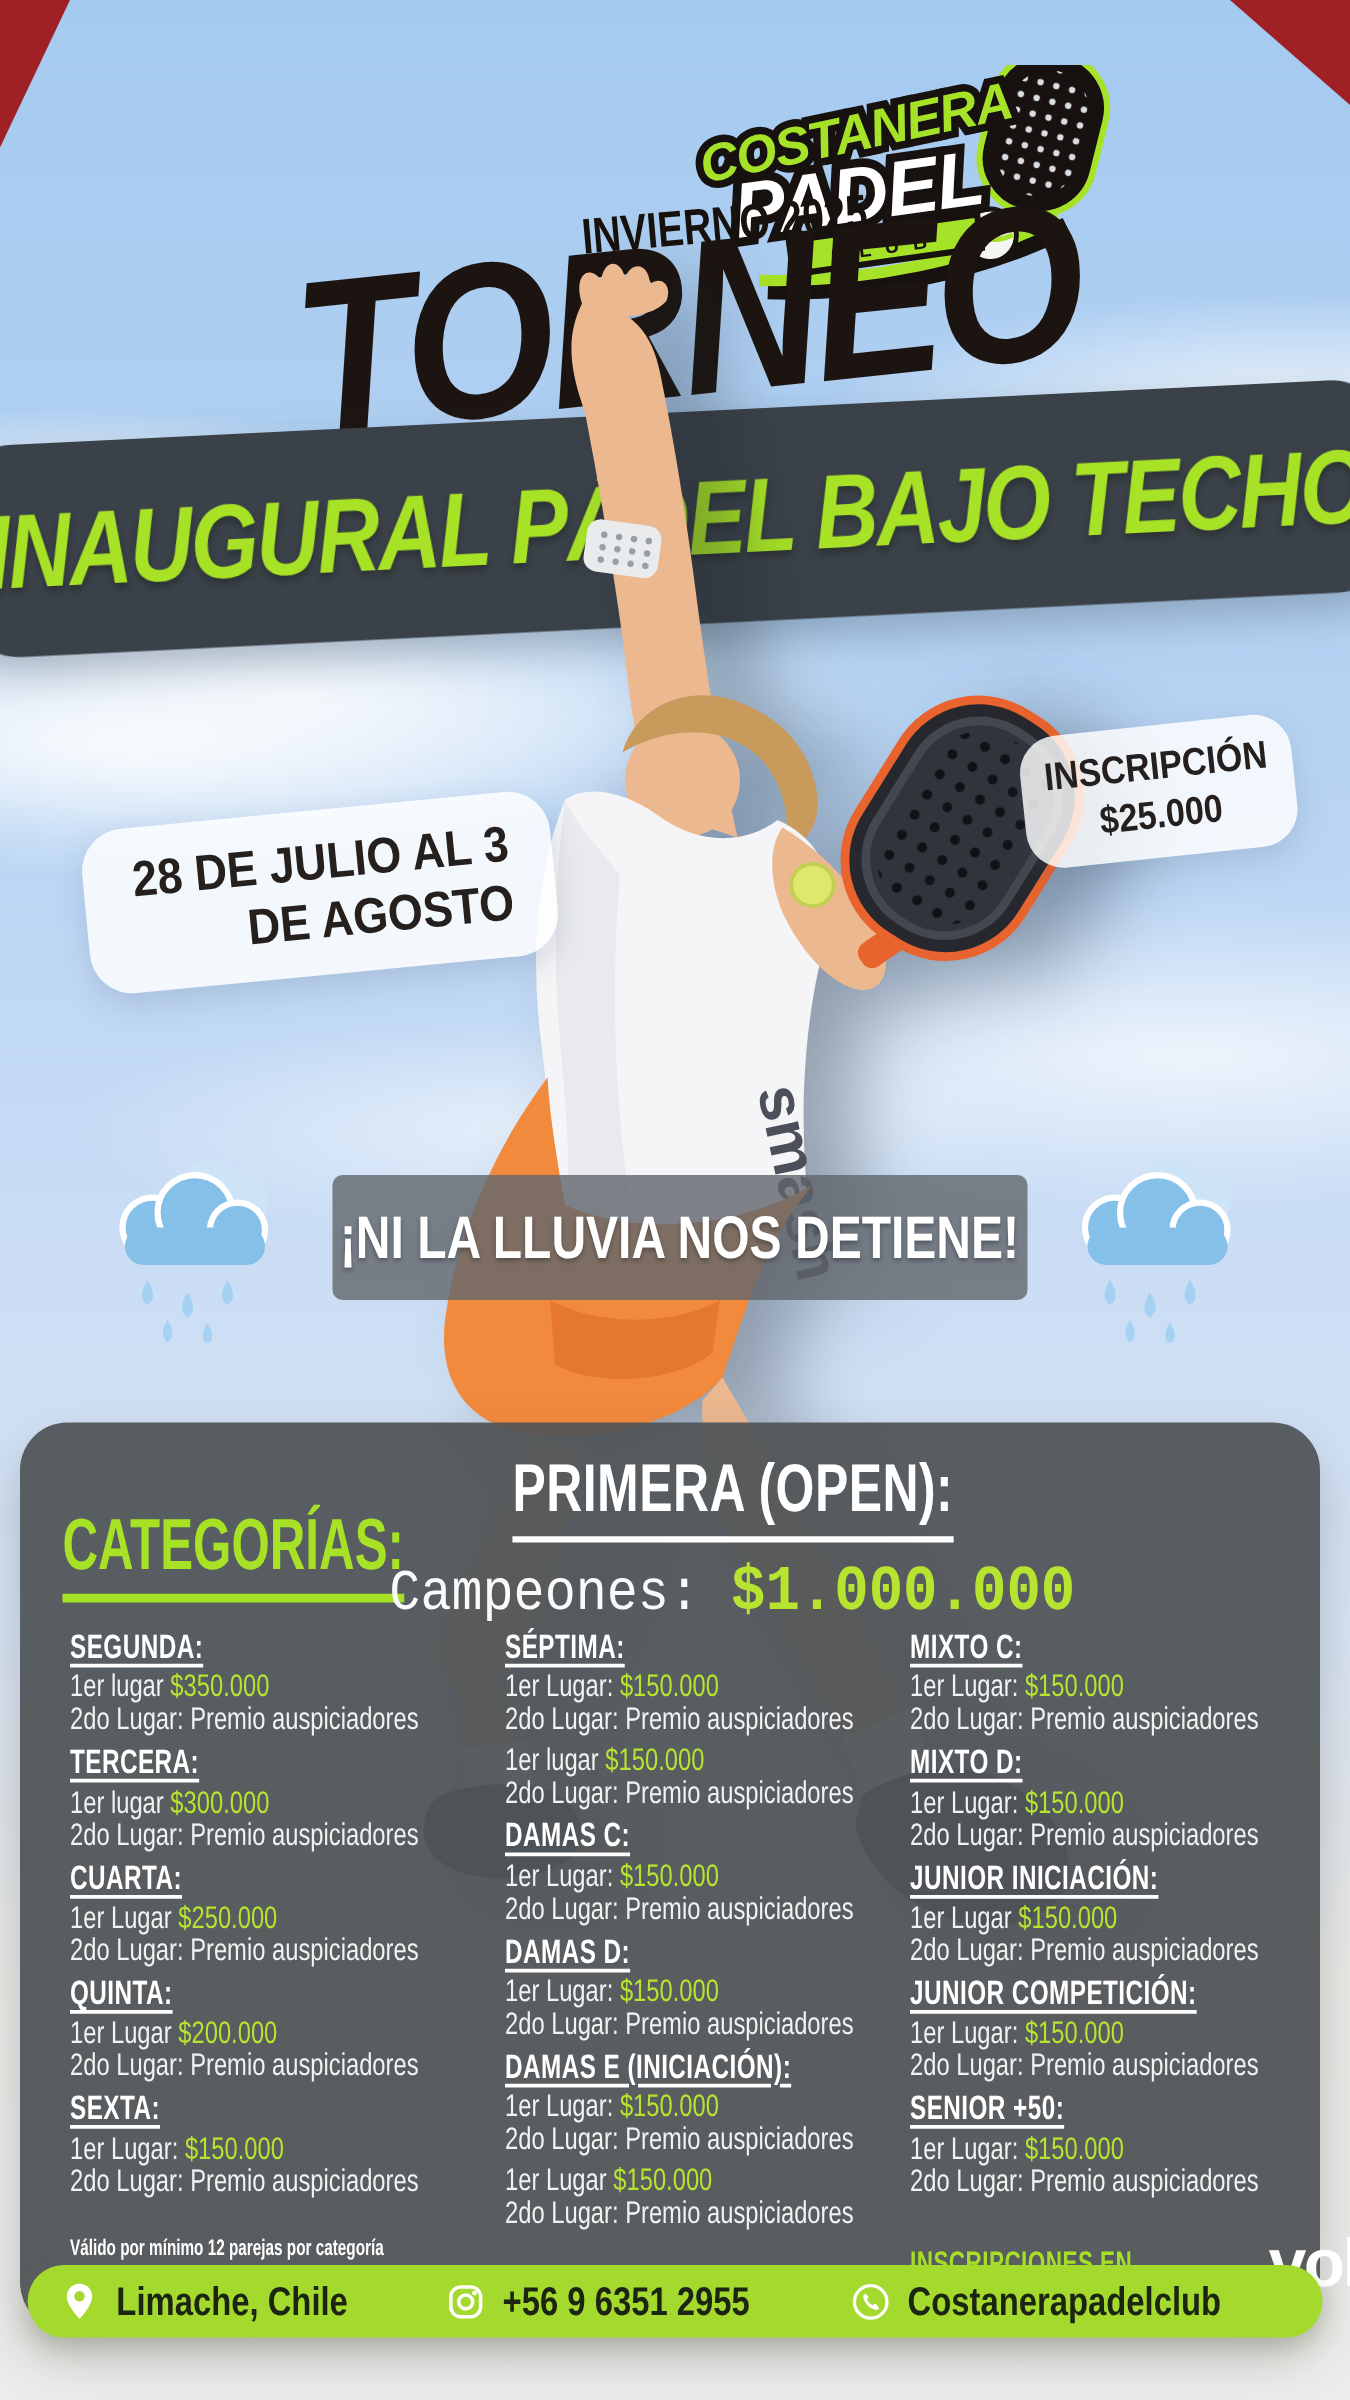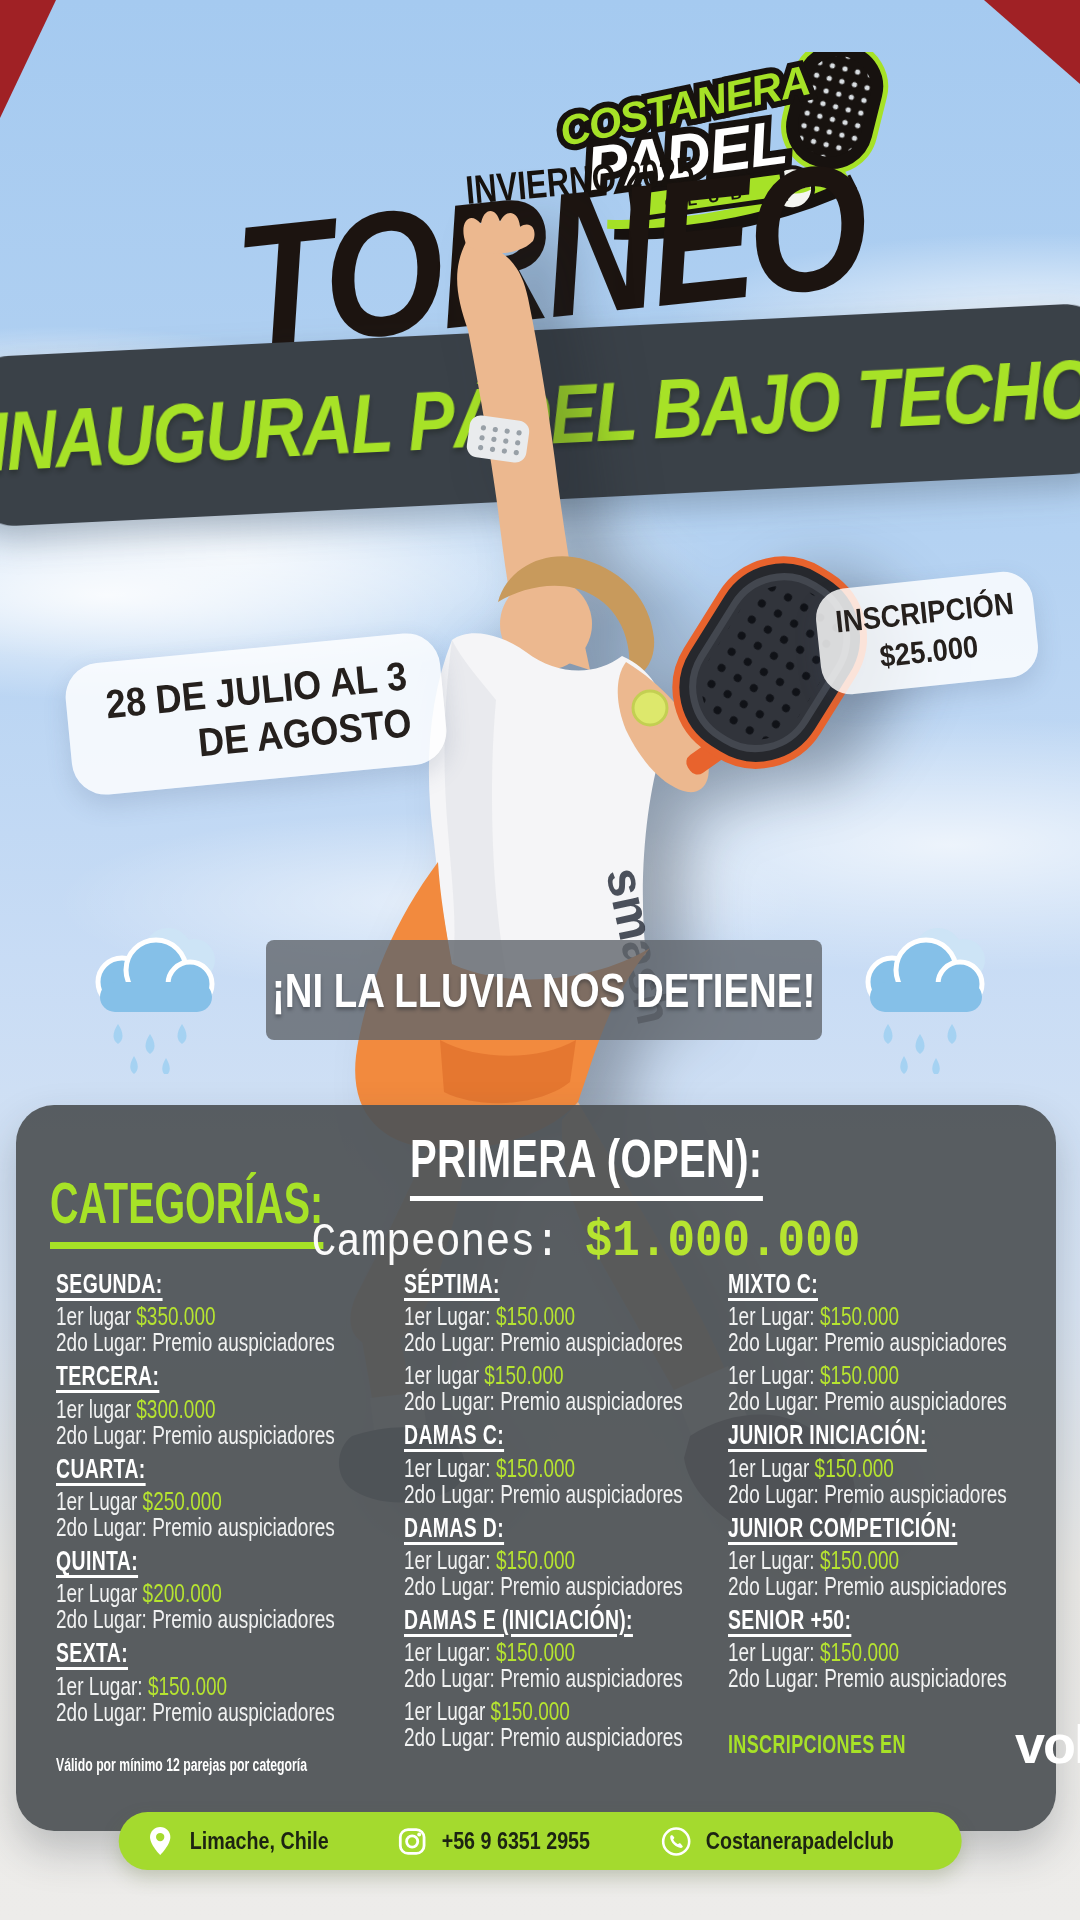--- a/index.html
+++ b/index.html
@@ -56,21 +56,21 @@
   .cloud{position:absolute;z-index:5;width:180px;height:150px;}
   .cloud-l{left:72px;top:924px;}
   .cloud-r{left:842px;top:924px;}
 
   .slogan{position:absolute;left:266px;top:940px;width:556px;height:100px;z-index:5;
     background:rgba(96,101,107,.8);border-radius:8px;display:flex;align-items:center;justify-content:center;}
   .slogan .cx{font-weight:700;font-size:48px;color:#fff;transform:scaleX(.8);letter-spacing:0;
     text-shadow:0 3px 4px rgba(30,35,40,.4);}
 
   
-  .panel{position:absolute;left:16px;top:1105px;width:1040px;height:726px;z-index:6;
+  .panel{position:absolute;left:16px;top:1138px;width:1040px;height:726px;z-index:6;
     background:rgba(80,84,87,.94);border-radius:38px;box-shadow:0 20px 40px rgba(45,52,58,.25);}
   .categorias{position:absolute;left:34px;top:64px;font-weight:700;font-size:58px;color:#a7e227;
     transform:scaleX(.68);transform-origin:0 50%;letter-spacing:0;white-space:nowrap;
     border-bottom:7px solid #a7e227;padding-bottom:6px;}
   .primera{position:absolute;left:250px;top:22px;width:640px;text-align:center;color:#fff;}
   .primera-title{display:inline-block;font-weight:700;font-size:54px;transform:scaleX(.74);
     white-space:nowrap;border-bottom:5px solid #fff;padding-bottom:7px;letter-spacing:.5px;}
   .primera-line{margin-top:12px;font-size:46px;font-weight:400;color:#fafafa;white-space:nowrap;font-family:Liberation Mono, monospace;}
   .primera-line .cx{transform:scaleX(.9);}
   .primera-prize{font-weight:700;font-size:51px;color:#b6e430;}
@@ -86,21 +86,21 @@
   .prize{color:#b6e430;}
   .note{margin-top:30px;font-weight:700;font-size:18px;color:#fff;}
   .note .cx{transform:scaleX(.68);transform-origin:0 50%;}
   .vola-row{margin-top:26px;display:flex;align-items:center;gap:40px;}
   .vola-label{font-weight:700;font-size:25px;color:#a7e227;white-space:nowrap;
     display:inline-block;transform:scaleX(.72);transform-origin:0 50%;letter-spacing:.5px;}
   .vola-brand{font-weight:700;font-size:54px;color:#fff;letter-spacing:-2px;line-height:1;}
 
   .footer{position:absolute;left:50%;transform:translateX(-50%);top:1812px;height:58px;z-index:7;
     background:#a4da2e;border-radius:32px;display:flex;align-items:center;gap:14px;padding:0 26px;
-    color:#1c2412;font-weight:700;font-size:24px;box-shadow:0 8px 18px rgba(90,110,50,.25);}
+    color:#1c2412;font-weight:700;font-size:32px;box-shadow:0 8px 18px rgba(90,110,50,.25);}
   .footer .cx{transform:scaleX(.82);transform-origin:0 50%;}
   .f-ico{width:31px;height:31px;flex:0 0 auto;}
   .f-sep{width:10px;}
 </style>
 </head>
 <body>
 
 <div class="poster">
   <div class="sky-clouds"></div>
   <div class="corner corner-tl"></div>
@@ -305,20 +305,21 @@
           <div class="cat-line"><span class="cx-line">2do Lugar: Premio auspiciadores</span></div>
         </div>
       </div>
     <div class="col col2">
         <div class="cat">
           <div class="cat-name"><span class="cx-name">MIXTO C:</span></div>
           <div class="cat-line"><span class="cx-line"><span>1er Lugar: </span><span class="prize">$150.000</span></span></div>
           <div class="cat-line"><span class="cx-line">2do Lugar: Premio auspiciadores</span></div>
         </div>
         <div class="cat">
+          <div class="cat-name"><span class="cx-name">MIXTO D:</span></div>
           <div class="cat-line"><span class="cx-line"><span>1er Lugar: </span><span class="prize">$150.000</span></span></div>
           <div class="cat-line"><span class="cx-line">2do Lugar: Premio auspiciadores</span></div>
         </div>
         <div class="cat">
           <div class="cat-name"><span class="cx-name">JUNIOR INICIACIÓN:</span></div>
           <div class="cat-line"><span class="cx-line"><span>1er Lugar </span><span class="prize">$150.000</span></span></div>
           <div class="cat-line"><span class="cx-line">2do Lugar: Premio auspiciadores</span></div>
         </div>
         <div class="cat">
           <div class="cat-name"><span class="cx-name">JUNIOR COMPETICIÓN:</span></div>

